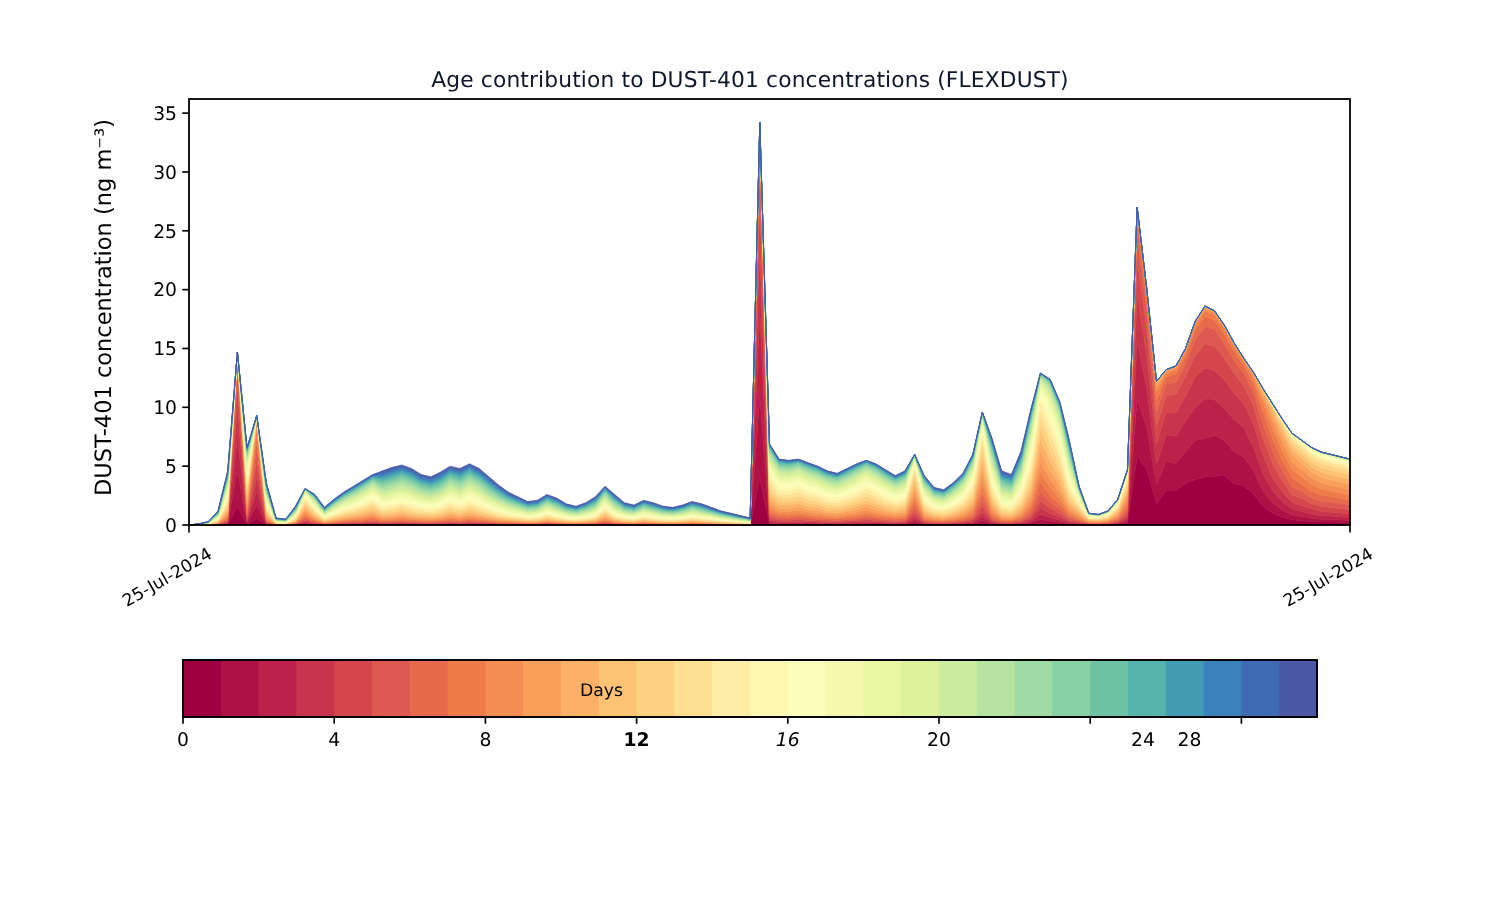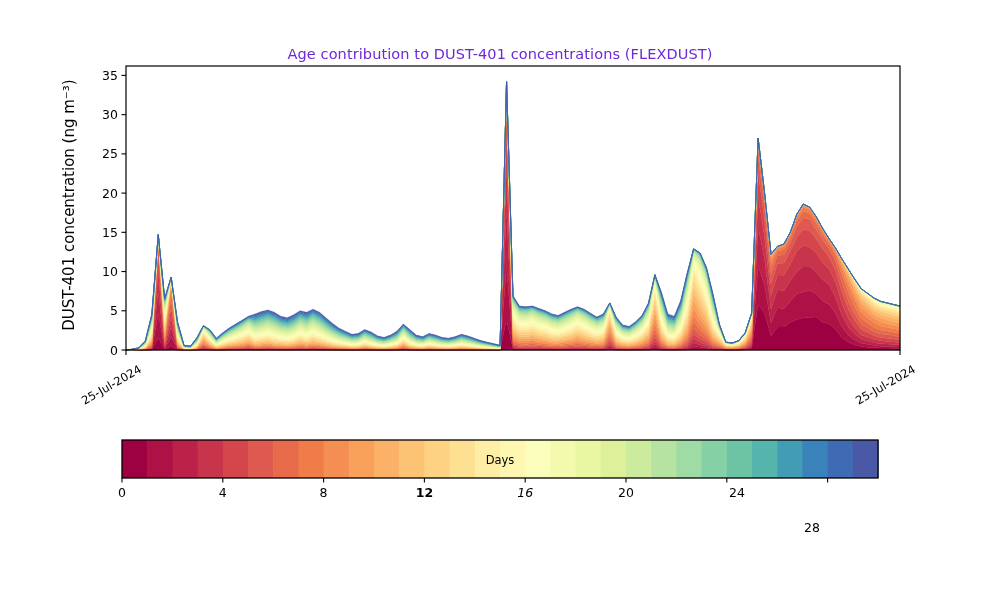--- a/index.html
+++ b/index.html
@@ -4,34 +4,34 @@
 <style>
   html,body{margin:0;padding:0;}
   body{
     width:1000px;height:600px;background:#ffffff;
     font-family:"DejaVu Sans","Liberation Sans",sans-serif;
     overflow:hidden;position:relative;
   }
   #figure{position:absolute;inset:0;}
   .plot-title{
     position:absolute;left:0;top:46px;width:1000px;text-align:center;
-    font-size:14.5px;color:#6d28d9;letter-spacing:.1px;
+    font-size:14.5px;color:#0f172a;letter-spacing:.1px;
   }
   .ylabel{
     position:absolute;left:-96px;top:196px;width:330px;text-align:center;
     transform:rotate(-90deg);transform-origin:50% 50%;
     font-size:15px;color:#000;white-space:nowrap;
   }
   .xtick-label{
     position:absolute;font-size:11.5px;color:#000;white-space:nowrap;
     transform:rotate(-30deg);transform-origin:100% 0%;
   }
   .cbar-title{
     position:absolute;font-size:11.5px;color:#000;
-    left:0;top:453px;width:1000px;text-align:center;pointer-events:none;
+    left:0;top:453px;width:802px;text-align:center;pointer-events:none;
   }
   .cbar-tick-label{
     position:absolute;font-size:12.5px;color:#000;
     transform:translateX(-50%);top:485px;
   }
   svg{display:block;}
   text{font-family:"DejaVu Sans","Liberation Sans",sans-serif;}
 </style>
 </head>
 <body>
@@ -147,15 +147,15 @@
   <div class="xtick-label" id="xtick-1" style="left: 844px; top: 362px;">25-Jul-2024</div>
 
   <div class="cbar-title">Days</div>
 
 <div class="cbar-tick-label" style="left: 122px;">0</div>
     <div class="cbar-tick-label" style="left: 222.8px;">4</div>
     <div class="cbar-tick-label" style="left: 323.6px;">8</div>
     <div class="cbar-tick-label" style="left: 424.4px; font-weight: bold;">12</div>
     <div class="cbar-tick-label" style="left: 525.2px; font-style: italic;">16</div>
     <div class="cbar-tick-label" style="left: 626px;">20</div>
-    <div class="cbar-tick-label" style="left: 737px;">24</div>
-    <div class="cbar-tick-label" style="left: 812px; margin-top: 35px;">28</div>
+    <div class="cbar-tick-label" style="left: 762px;">24</div>
+    <div class="cbar-tick-label" style="left: 793px;">28</div>
   </div>
 
 </body></html>

